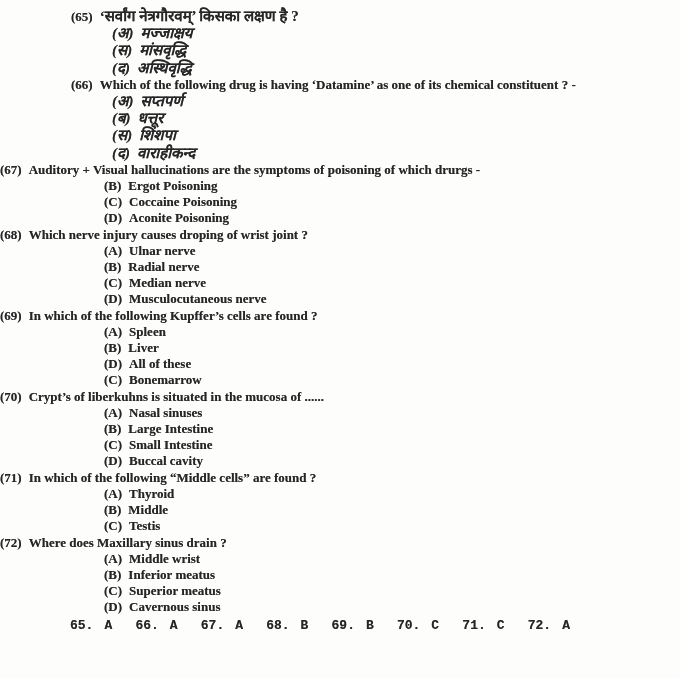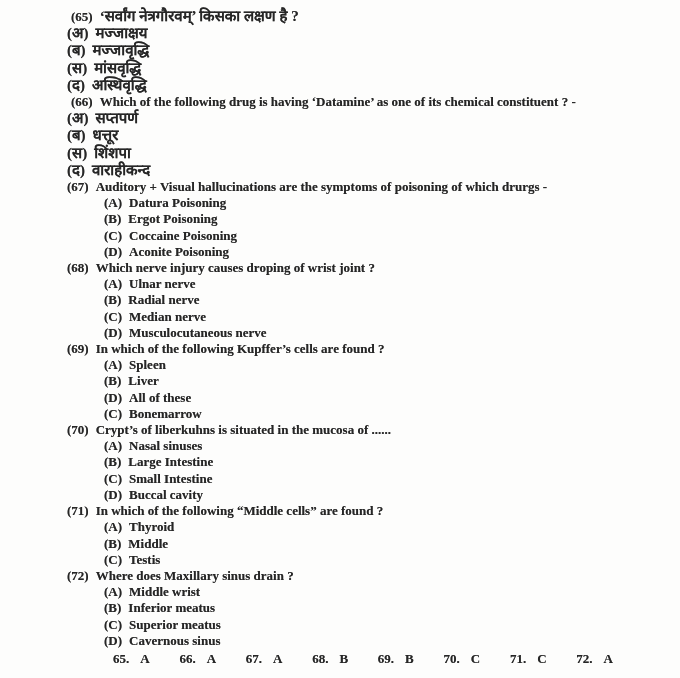--- a/index.html
+++ b/index.html
@@ -19,58 +19,56 @@
     color: #262626;
     font-family: "Liberation Serif", "DejaVu Serif", serif;
     font-weight: 700;
     text-shadow: 0 0 0.5px rgba(40,40,40,0.55);
   }
   .line {
     font-size: 13px;
     line-height: 16.2px;
     white-space: nowrap;
   }
-  .q-line      { padding-left: 67px; }
+  .q-line      { }
   .hi-q        { padding-left: 71px; }
   .opt         { padding-left: 104px; }
-  .hi-opt      { padding-left: 67px; }
+  .hi-opt      { padding-left: 112px; font-style: italic; }
   .qnum        { margin-right: 7px; margin-top: 38px; }
   .olabel      { margin-right: 7px; }
   .hi {
     font-family: "Liberation Serif", "DejaVu Sans", sans-serif;
     font-weight: 600;
     font-size: 15px;
   }
   .answer-key {
     display: flex;
     justify-content: space-between;
-    padding-left: 113px;
+    padding-left: 70px;
     width: 500px;
     margin-top: 2px;
     font-size: 13px;
     line-height: 16.2px;
+    font-family: Liberation Mono, monospace;
   }
   .ak-num { margin-right: 11px; }
 </style>
 </head>
 <body>
 
 <div class="page">
 
   <div class="q">
     <div class="line q-line hi-q">
       <span class="qnum">(65)</span><span class="qtext hi">‘सर्वांग नेत्रगौरवम्’ किसका लक्षण है ?</span>
     </div>
     <div class="line opt hi-opt">
       <span class="olabel hi">(अ)</span><span class="otext hi">मज्जाक्षय</span>
     </div>
     <div class="line opt hi-opt">
-      <span class="olabel hi">(ब)</span><span class="otext hi">मज्जावृद्धि</span>
-    </div>
-    <div class="line opt hi-opt">
       <span class="olabel hi">(स)</span><span class="otext hi">मांसवृद्धि</span>
     </div>
     <div class="line opt hi-opt">
       <span class="olabel hi">(द)</span><span class="otext hi">अस्थिवृद्धि</span>
     </div>
   </div>
 
   <div class="q">
     <div class="line q-line hi-q">
       <span class="qnum">(66)</span><span class="qtext">Which of the following drug is having ‘Datamine’ as one of its chemical constituent ? -</span>
@@ -85,23 +83,20 @@
       <span class="olabel hi">(स)</span><span class="otext hi">शिंशपा</span>
     </div>
     <div class="line opt hi-opt">
       <span class="olabel hi">(द)</span><span class="otext hi">वाराहीकन्द</span>
     </div>
   </div>
 
   <div class="q">
     <div class="line q-line">
       <span class="qnum">(67)</span><span class="qtext">Auditory + Visual hallucinations are the symptoms of poisoning of which drurgs  -</span>
-    </div>
-    <div class="line opt">
-      <span class="olabel">(A)</span><span class="otext">Datura Poisoning</span>
     </div>
     <div class="line opt">
       <span class="olabel">(B)</span><span class="otext">Ergot Poisoning</span>
     </div>
     <div class="line opt">
       <span class="olabel">(C)</span><span class="otext">Coccaine  Poisoning</span>
     </div>
     <div class="line opt">
       <span class="olabel">(D)</span><span class="otext">Aconite Poisoning</span>
     </div>

